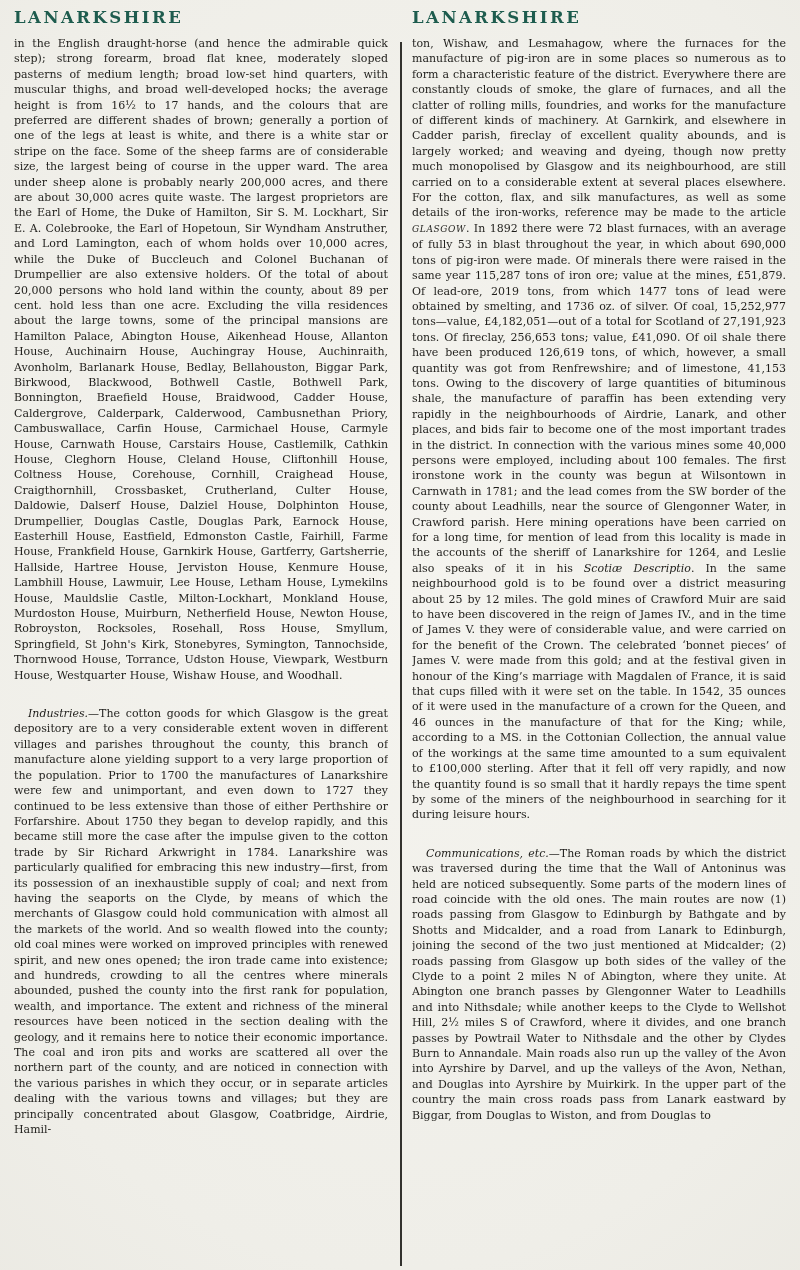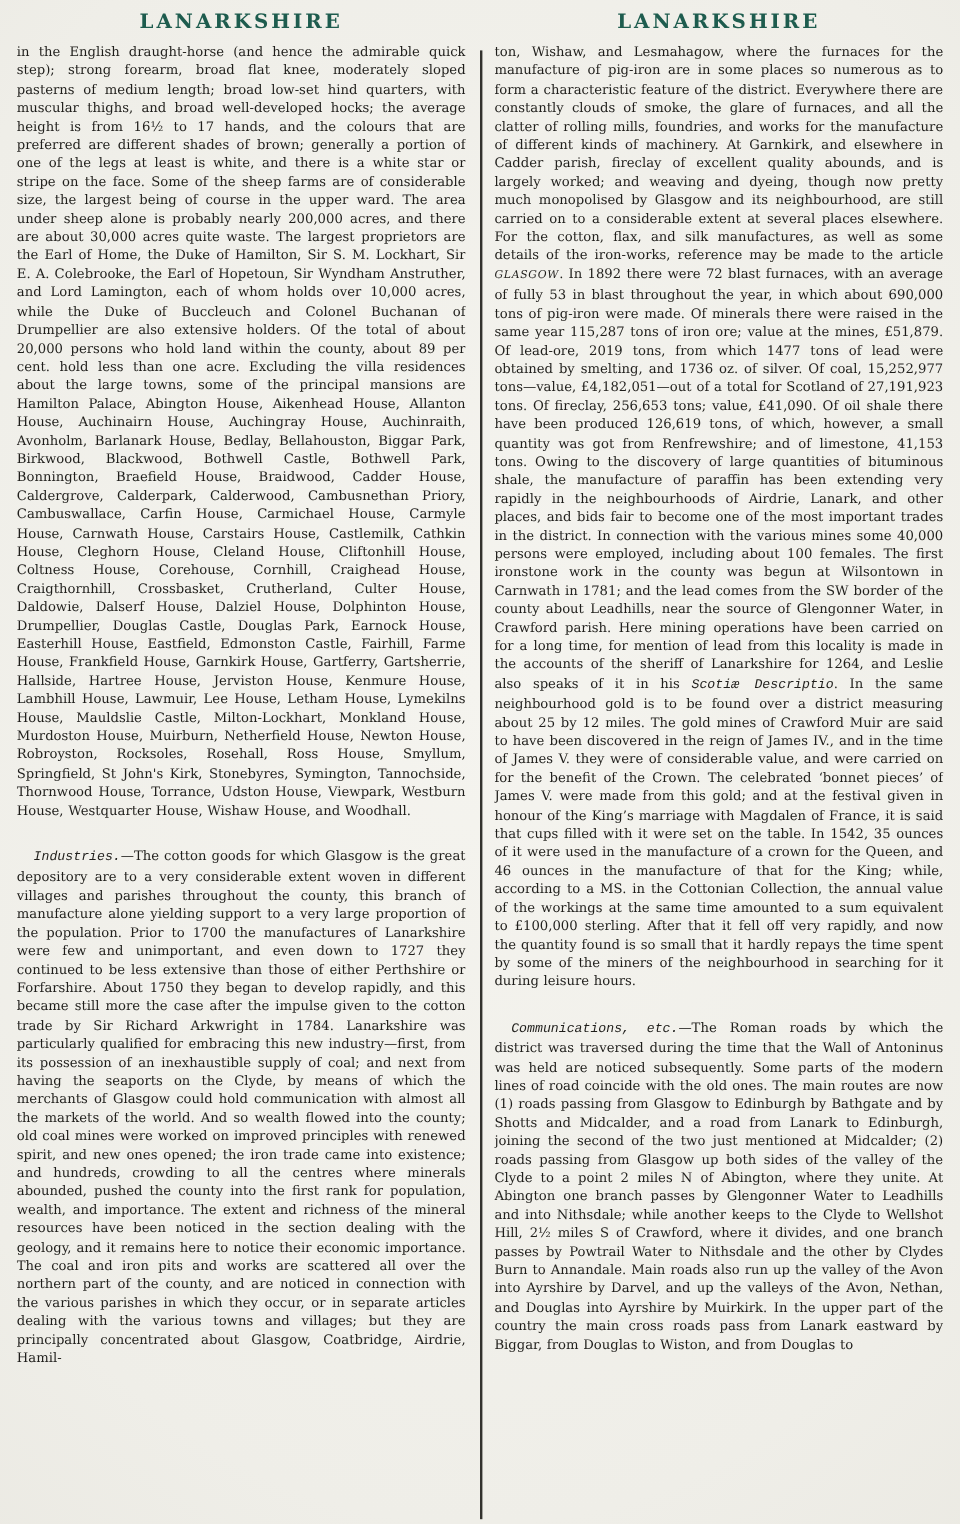--- a/index.html
+++ b/index.html
@@ -21,35 +21,35 @@
     position: absolute;
     top: 8px;
     width: 374px;
     height: 1252px;
     overflow: hidden;
   }
   .col-left  { left: 14px; }
   .col-right { left: 412px; }
   .col-header {
     margin: 0 0 9px 0;
-    text-align: center;
+    text-align: left;
     font-size: 16.5px;
     font-weight: bold;
     letter-spacing: 2.5px;
     color: var(--header-color, #1e5c4e);
   }
   .col-body {
     text-align: justify;
     font-size: 11px;
     line-height: 15.4px;
     word-spacing: 0.4px;
   }
   .para { margin: 0; }
   .para.indent { text-indent: 14px; margin-top: 23px; }
-  .seg-italic { font-style: italic; font-family: Liberation Mono, monospace; }
+  .seg-italic { font-style: italic; }
   .seg-smallcaps {
     font-size: 0.82em;
     text-transform: uppercase;
     letter-spacing: 0.6px;
     font-style: italic;
   }
   .rule {
     position: absolute;
     left: 400px;
     top: 42px;

